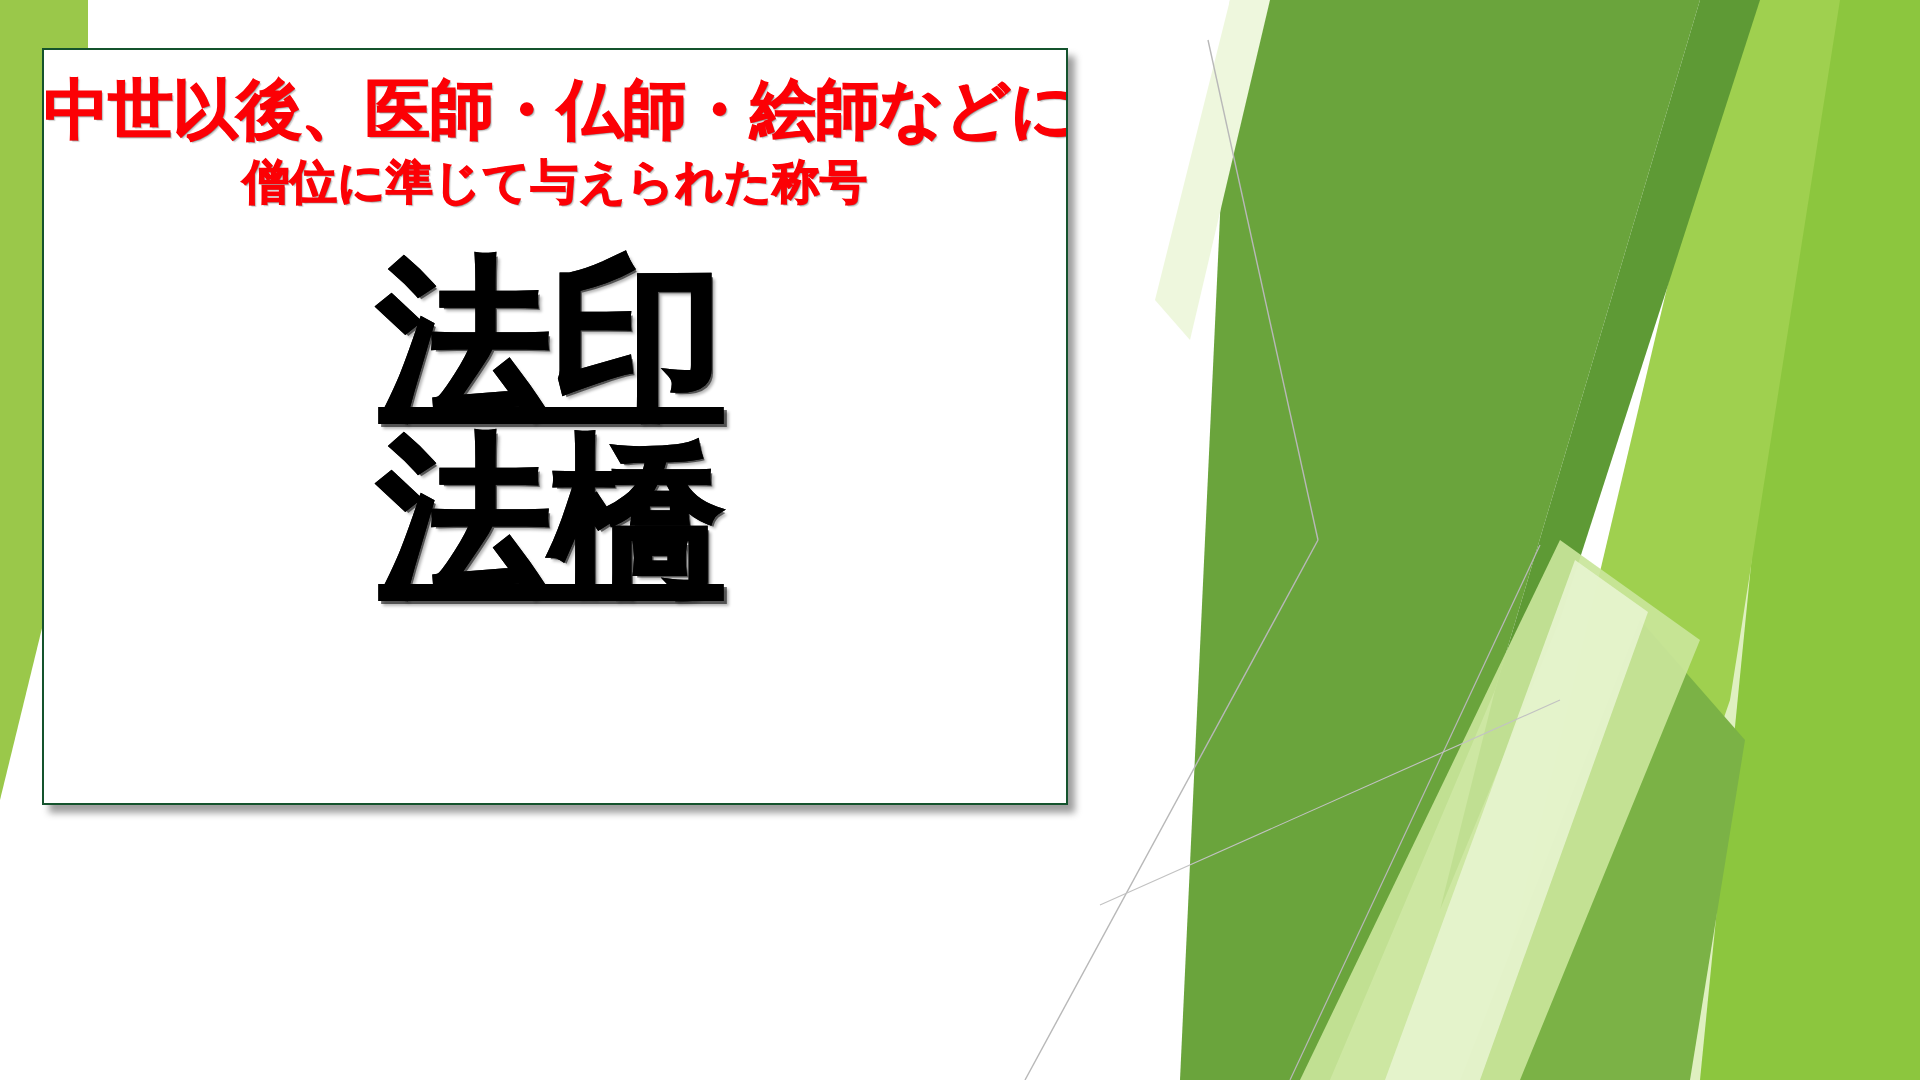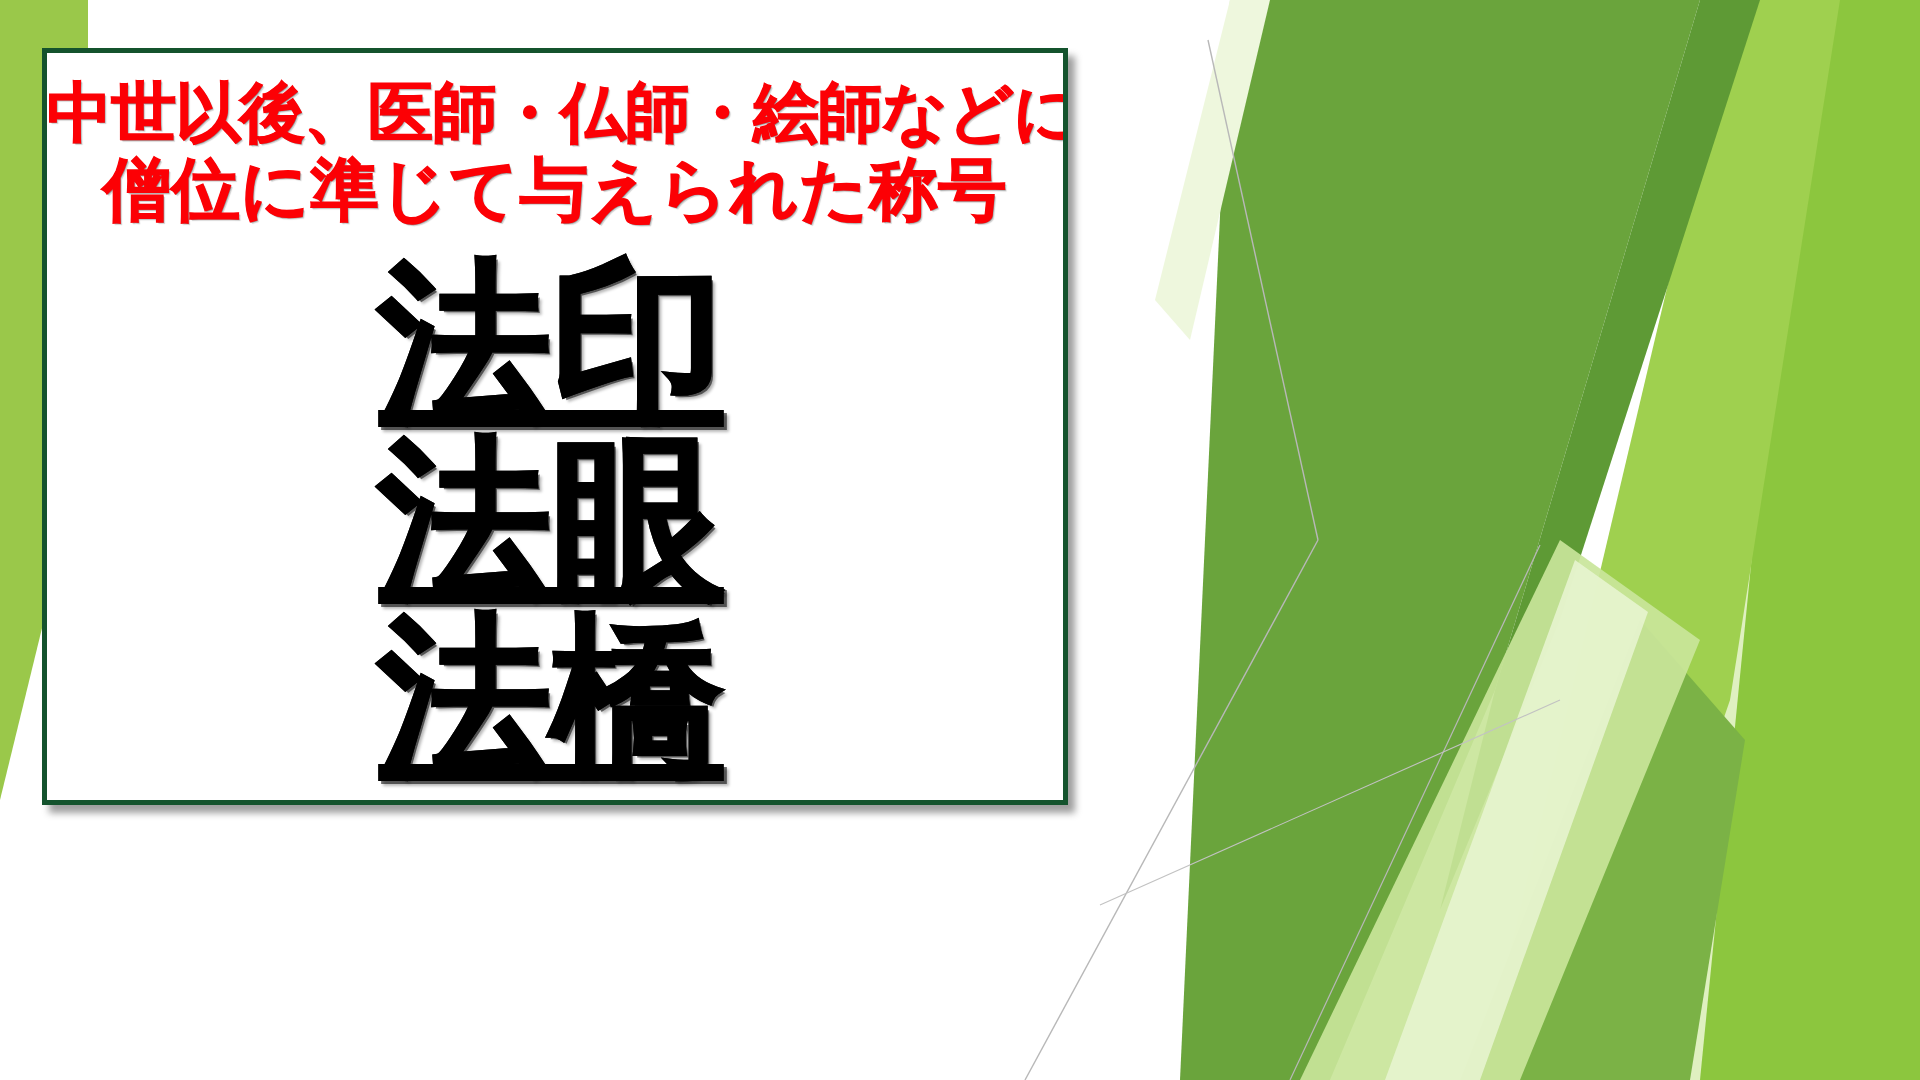--- a/index.html
+++ b/index.html
@@ -27,21 +27,21 @@
   }
 
   
   #content-card {
     position: absolute;
     left: 42px;
     top: 48px;
     width: 1026px;
     height: 757px;
     background: #ffffff;
-    border: 5px solid #14532d;
+    border: 2px solid #14532d;
     box-sizing: border-box;
     box-shadow: 7px 8px 7px rgba(0, 0, 0, 0.38);
     overflow: hidden;
   }
 
   
   #heading-block {
     position: absolute;
     left: 0;
     top: 22px;
@@ -55,21 +55,21 @@
     line-height: 1.16;
     font-weight: 700;
     letter-spacing: -0.012em;
     white-space: nowrap;
     text-shadow:
        1px 1px 0 rgba(0,0,0,0.30),
        2px 2px 1px rgba(0,0,0,0.18);
     -webkit-text-stroke: 1.2px #fc0005;
   }
   #heading-line-1 { font-size: 65px; }
-  #heading-line-2 { font-size: 68px; letter-spacing: 0.01em; }
+  #heading-line-2 { font-size: 47px; letter-spacing: 0.01em; margin-top: 8px; }
 
   
   #term-list {
     position: absolute;
     left: 0;
     top: 200px;
     width: 100%;
     text-align: center;
     text-decoration: underline;
   }
@@ -125,19 +125,18 @@
 
   <div id="content-card">
 
     <div id="heading-block">
       <span class="heading-line" id="heading-line-1">中世以後、医師・仏師・絵師などに</span>
       <span class="heading-line" id="heading-line-2">僧位に準じて与えられた称号</span>
     </div>
 
     <div id="term-list">
       <span class="term-item">法印</span>
-      <span class="term-item">法眼</span>
       <span class="term-item">法橋</span>
     </div>
 
   </div>
 
 </div>
 
 </body></html>

